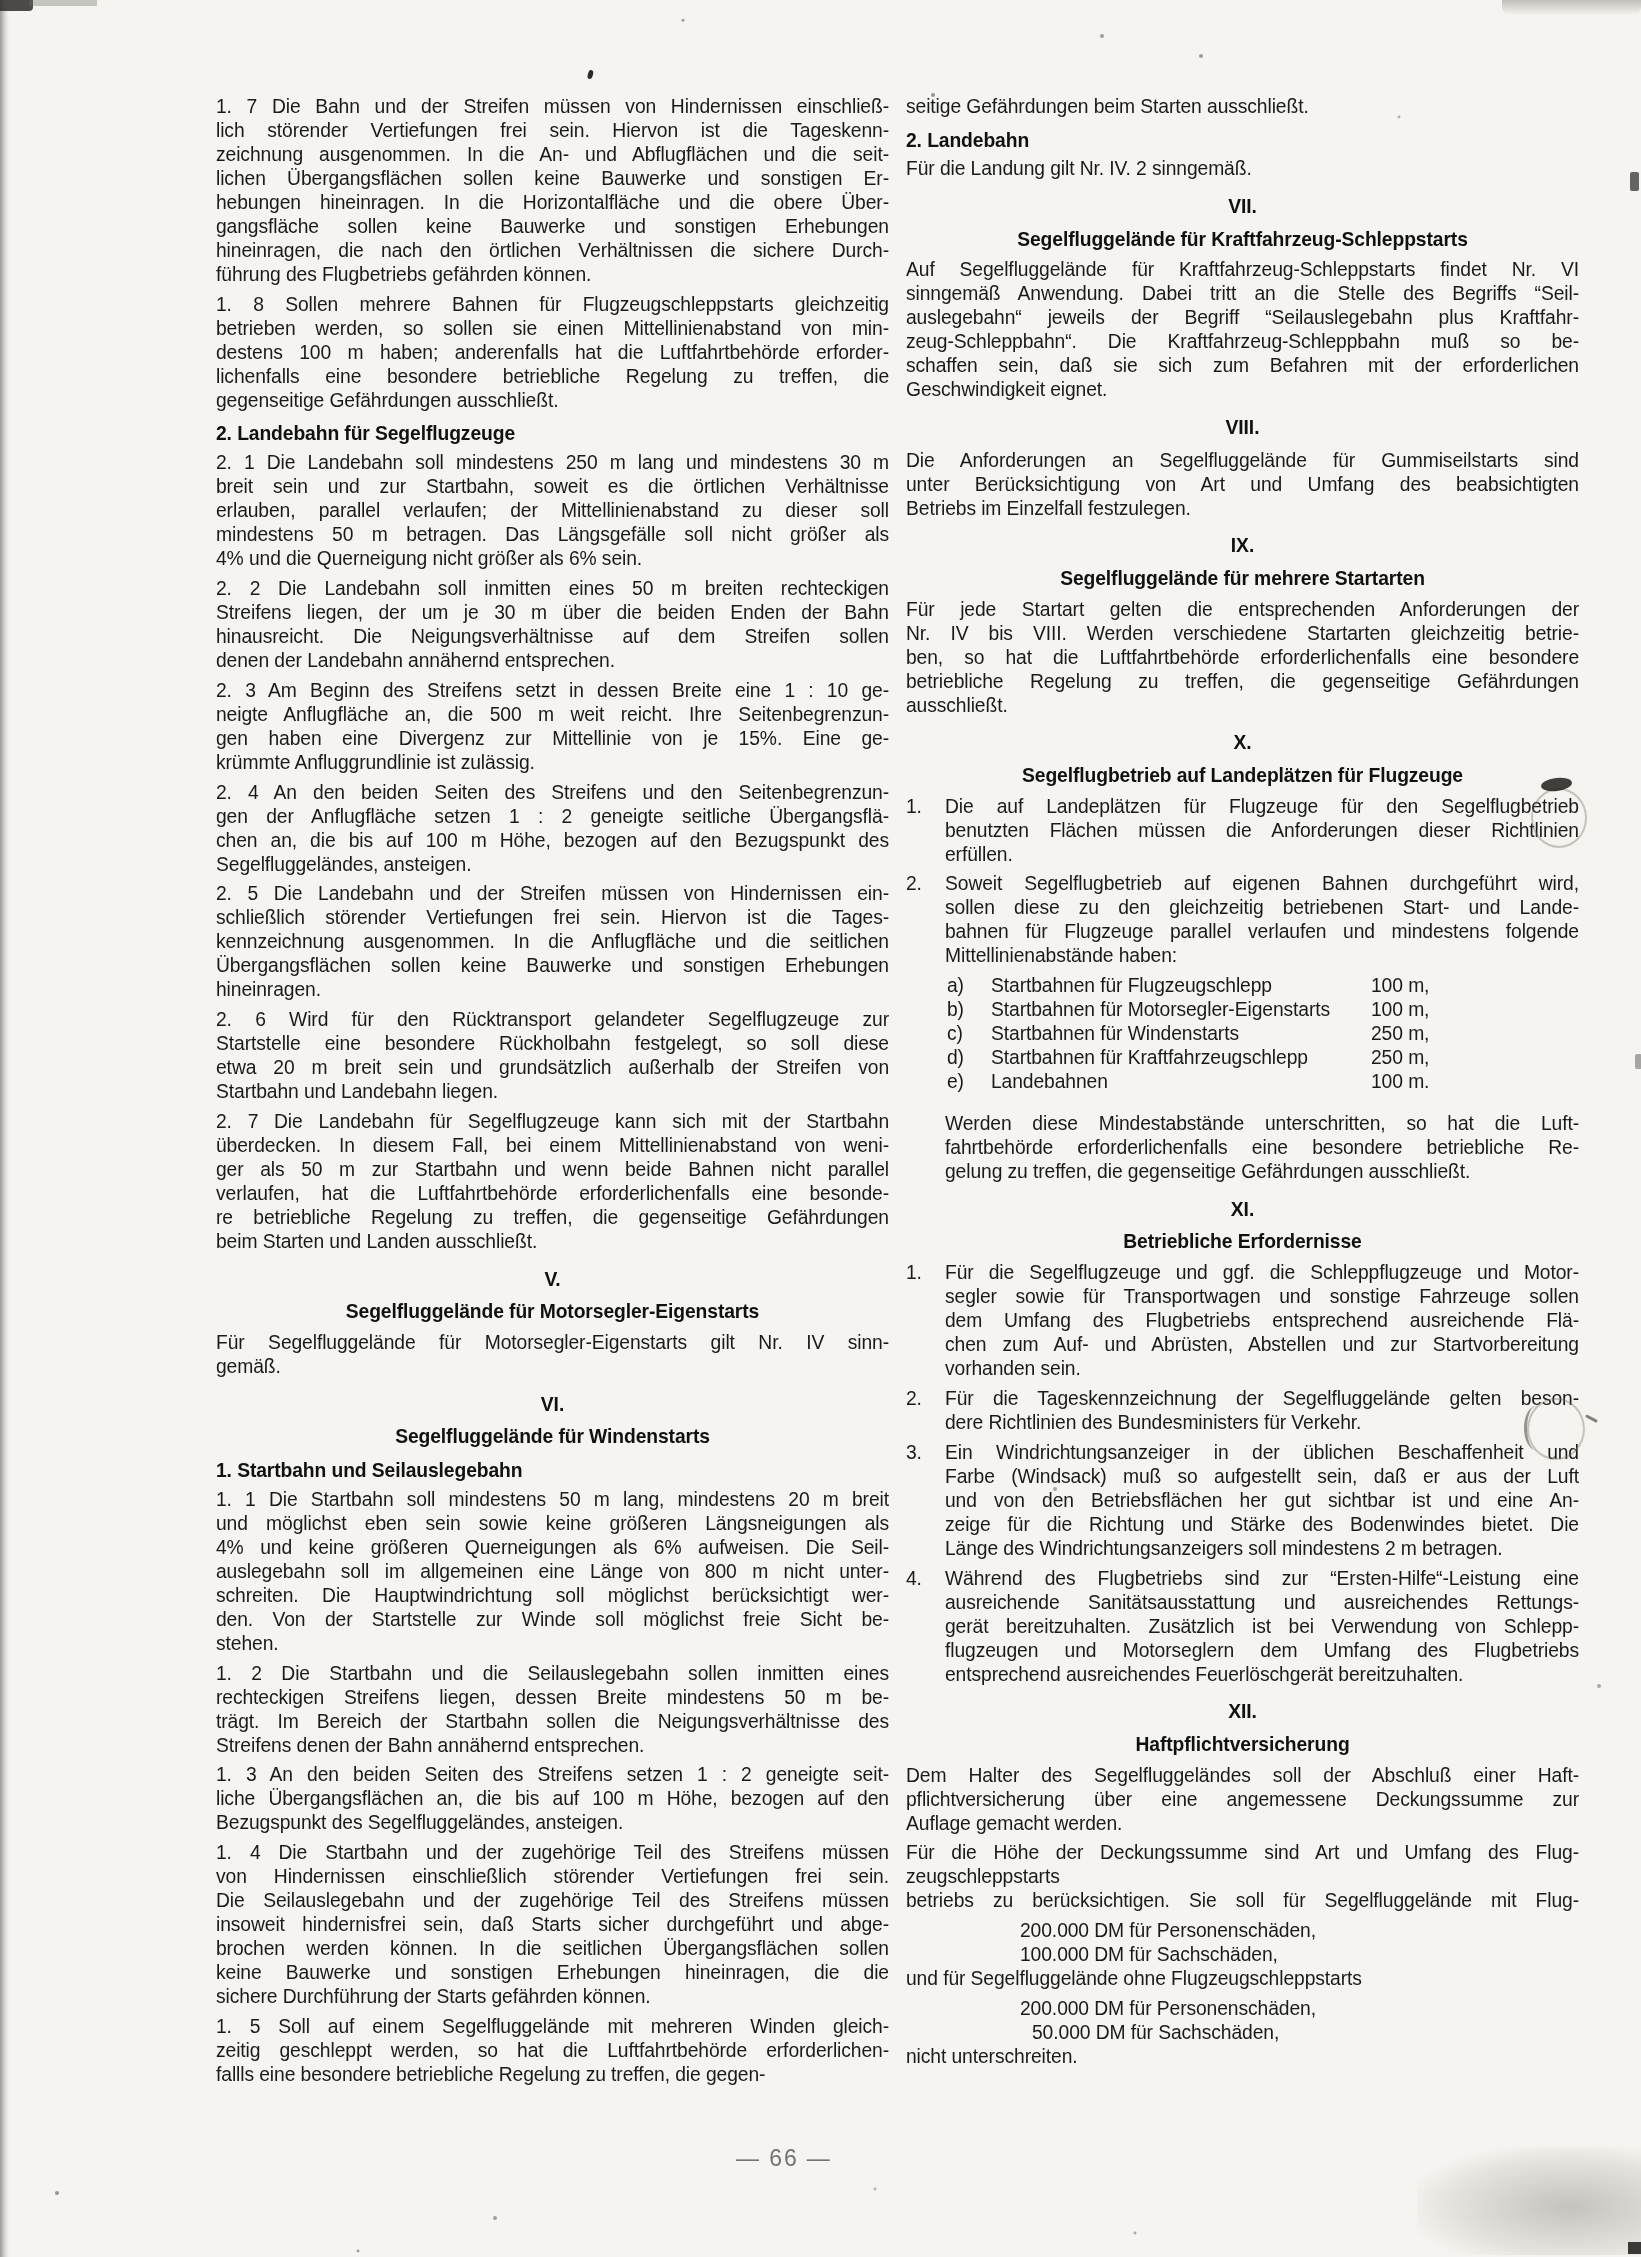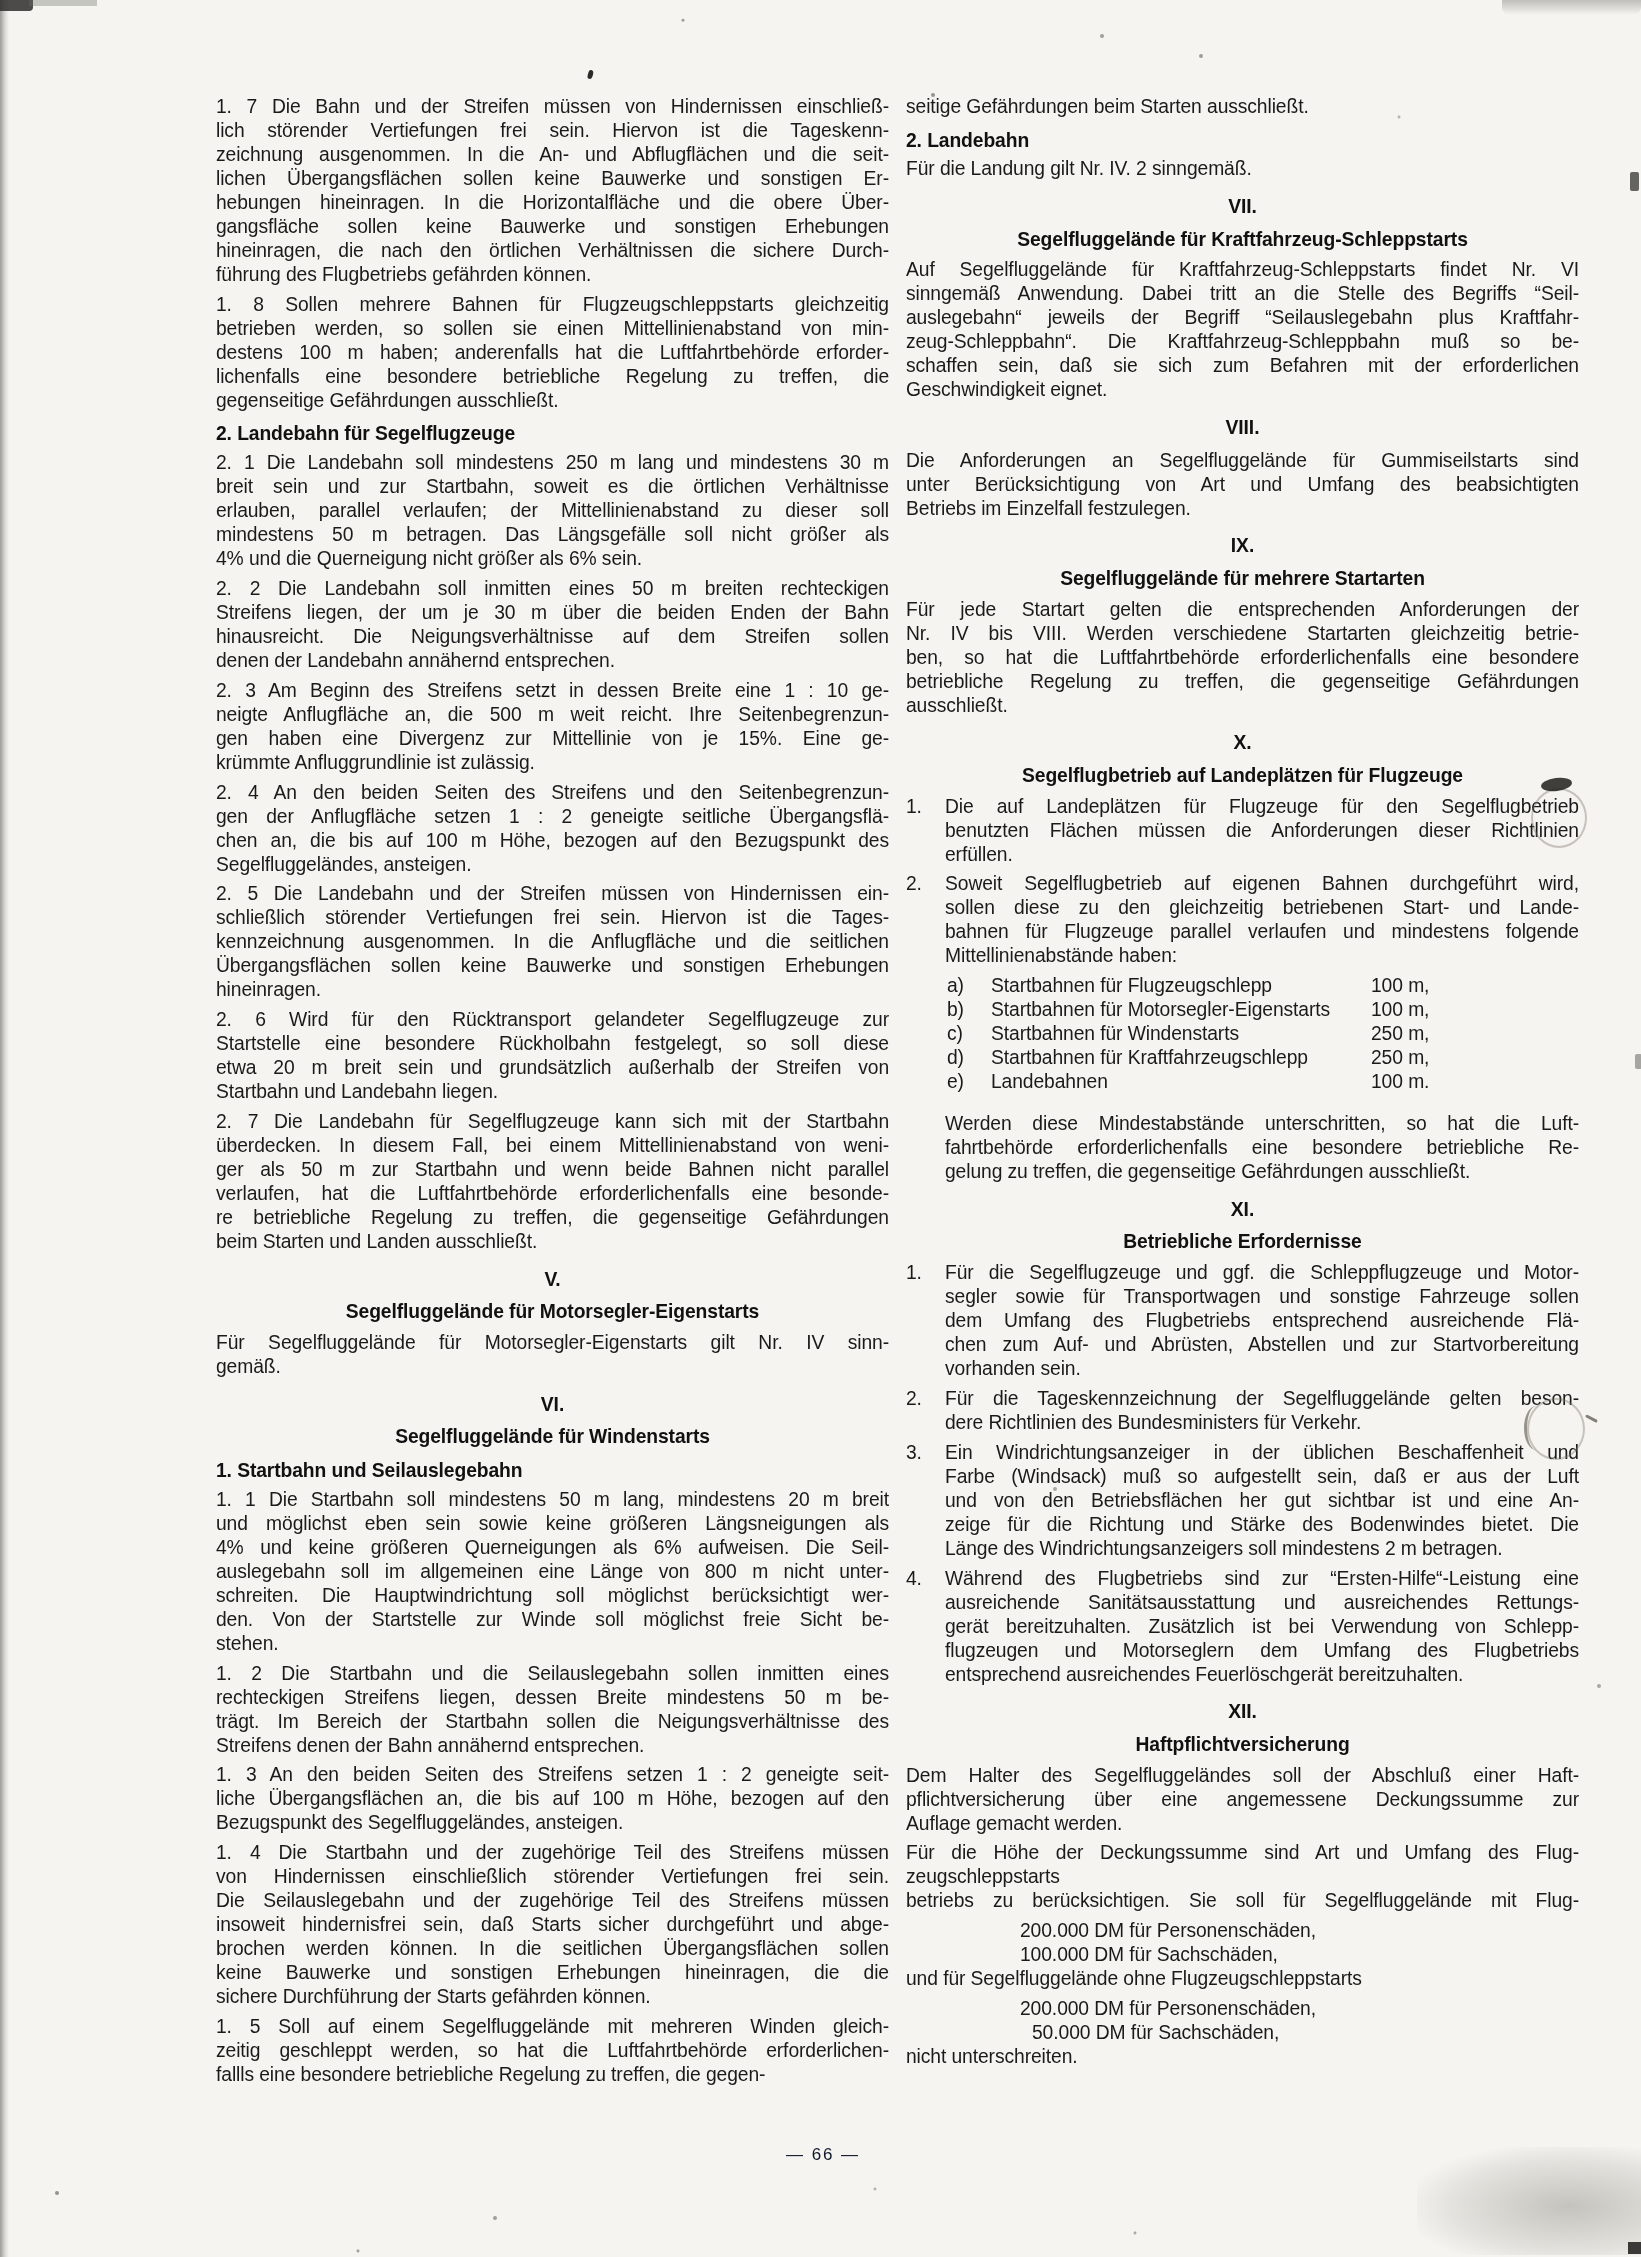--- a/index.html
+++ b/index.html
@@ -28,21 +28,21 @@
   .sec-num{margin-bottom:8.7px;}
   .num-item{position:relative;padding-left:39px;}
   .num-item .num{position:absolute;left:0;top:0;}
   .kv{margin-bottom:18px;}
   .kv-row{position:relative;padding-left:41px;}
   .kv-key{display:inline-block;width:44px;}
   .kv-val{position:absolute;left:465px;top:0;}
   .amount{margin:0;}
   .footer{
     position:absolute;left:736px;top:2145px;width:174px;
-    text-align:center;font-size:17px;letter-spacing:1.9px;color:#0f172a;
+    font-size:23px;letter-spacing:1.9px;color:#737373;
   }
   
   .edge-left{position:absolute;left:0;top:0;width:8.7px;height:100%;
     background:linear-gradient(90deg,rgba(70,68,66,.5),rgba(120,118,115,.22) 55%,rgba(0,0,0,0));}
   .corner-tl{position:absolute;left:0;top:0;width:33px;height:10.6px;background:#2e2d2b;opacity:.85;border-radius:0 0 3.9px 0;}
   .corner-tl-smear{position:absolute;left:29px;top:0;width:68px;height:5.8px;background:rgba(110,108,104,.35);}
   .smudge-tr{position:absolute;left:1502px;top:0;width:139px;height:14.5px;
     background:linear-gradient(180deg,rgba(140,138,132,.5),rgba(140,138,132,0));border-radius:0 0 7.7px 7.7px;}
   .ring{position:absolute;border-radius:50%;}
   .ring-a{left:1531px;top:788px;width:52px;height:56px;border:2.9px solid rgba(122,114,100,.38);}

